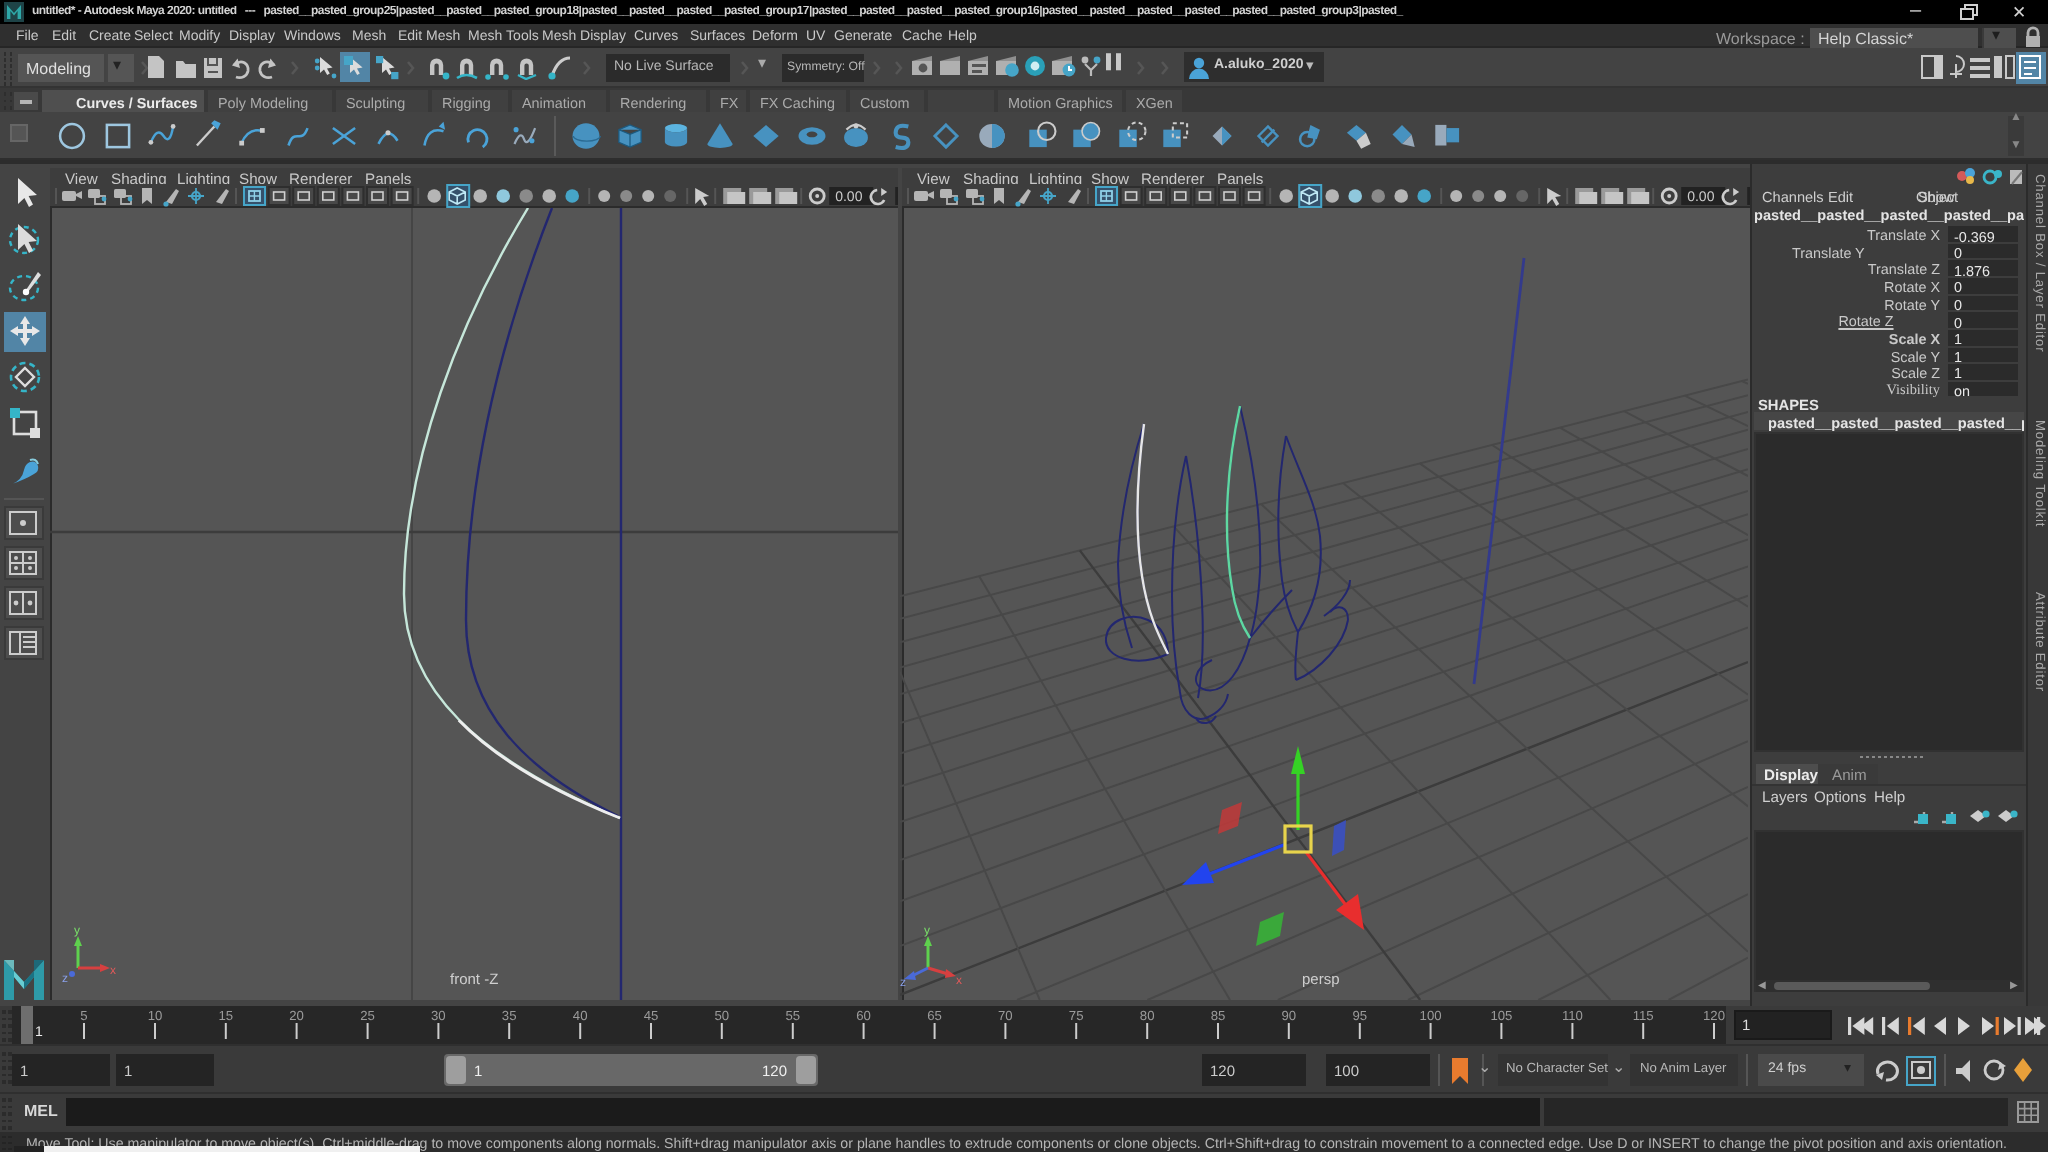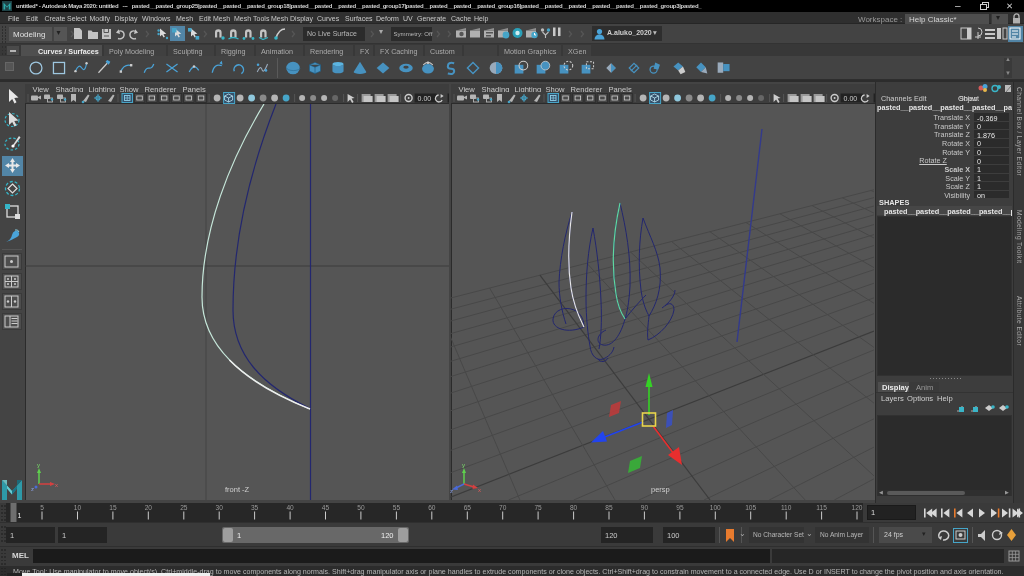--- a/index.html
+++ b/index.html
@@ -704,21 +704,21 @@
       <path d="M28 8 l5 -6" stroke="#777" stroke-width="1"></path>
 </svg>
 <div class="tx" style="left:881px;top:94px;font-size:7.3px;color:#cfcfcf;font-weight:normal;">Channels</div>
 <div class="tx" style="left:914px;top:94px;font-size:7.3px;color:#cfcfcf;font-weight:normal;">Edit</div>
 <div class="tx" style="left:934px;top:94px;font-size:7.3px;color:#cfcfcf;font-weight:normal;margin-left:24px;">Object</div>
 <div class="tx" style="left:959px;top:94px;font-size:7.3px;color:#cfcfcf;font-weight:normal;">Show</div>
 <div class="tx" style="left:877px;top:103.3px;font-size:7.3px;color:#e4e4e4;font-weight:bold;width:135px;overflow:hidden;">pasted__pasted__pasted__pasted__pas...</div>
 <div class="tx" style="left:896px;top:113.2px;font-size:7.2px;color:#c9c9c9;font-weight:normal;width:74px;text-align:right;">Translate X</div>
 <div class="abs" style="left:974px;top:113.2px;width:35px;height:7.6px;background:#2b2b2b;"></div>
 <div class="tx" style="left:977px;top:113.5px;font-size:7.2px;color:#e8e8e8;font-weight:normal;">-0.369</div>
-<div class="tx" style="left:896px;top:121.82000000000001px;font-size:7.2px;color:#c9c9c9;font-weight:normal;width:74px;text-align:right;">Translate Y</div>
+<div class="tx" style="left:896px;top:121.82000000000001px;font-size:7.2px;color:#c9c9c9;font-weight:normal;width:74px;text-align:left;">Translate Y</div>
 <div class="abs" style="left:974px;top:121.82000000000001px;width:35px;height:7.6px;background:#2b2b2b;"></div>
 <div class="tx" style="left:977px;top:122.12px;font-size:7.2px;color:#e8e8e8;font-weight:normal;">0</div>
 <div class="tx" style="left:896px;top:130.44px;font-size:7.2px;color:#c9c9c9;font-weight:normal;width:74px;text-align:right;">Translate Z</div>
 <div class="abs" style="left:974px;top:130.44px;width:35px;height:7.6px;background:#2b2b2b;"></div>
 <div class="tx" style="left:977px;top:130.74px;font-size:7.2px;color:#e8e8e8;font-weight:normal;">1.876</div>
 <div class="tx" style="left:896px;top:139.06px;font-size:7.2px;color:#c9c9c9;font-weight:normal;width:74px;text-align:right;">Rotate X</div>
 <div class="abs" style="left:974px;top:139.06px;width:35px;height:7.6px;background:#2b2b2b;"></div>
 <div class="tx" style="left:977px;top:139.36px;font-size:7.2px;color:#e8e8e8;font-weight:normal;">0</div>
 <div class="tx" style="left:896px;top:147.68px;font-size:7.2px;color:#c9c9c9;font-weight:normal;width:74px;text-align:right;">Rotate Y</div>
 <div class="abs" style="left:974px;top:147.68px;width:35px;height:7.6px;background:#2b2b2b;"></div>
@@ -728,21 +728,21 @@
 <div class="tx" style="left:977px;top:156.60000000000002px;font-size:7.2px;color:#e8e8e8;font-weight:normal;">0</div>
 <div class="tx" style="left:896px;top:164.92000000000002px;font-size:7.2px;color:#c9c9c9;font-weight:bold;width:74px;text-align:right;">Scale X</div>
 <div class="abs" style="left:974px;top:164.92000000000002px;width:35px;height:7.6px;background:#2b2b2b;"></div>
 <div class="tx" style="left:977px;top:165.22000000000003px;font-size:7.2px;color:#e8e8e8;font-weight:normal;">1</div>
 <div class="tx" style="left:896px;top:173.54000000000002px;font-size:7.2px;color:#c9c9c9;font-weight:normal;width:74px;text-align:right;">Scale Y</div>
 <div class="abs" style="left:974px;top:173.54000000000002px;width:35px;height:7.6px;background:#2b2b2b;"></div>
 <div class="tx" style="left:977px;top:173.84000000000003px;font-size:7.2px;color:#e8e8e8;font-weight:normal;">1</div>
 <div class="tx" style="left:896px;top:182.16000000000003px;font-size:7.2px;color:#c9c9c9;font-weight:normal;width:74px;text-align:right;">Scale Z</div>
 <div class="abs" style="left:974px;top:182.16000000000003px;width:35px;height:7.6px;background:#2b2b2b;"></div>
 <div class="tx" style="left:977px;top:182.46000000000004px;font-size:7.2px;color:#e8e8e8;font-weight:normal;">1</div>
-<div class="tx" style="left:896px;top:190.78000000000003px;font-size:7.2px;color:#c9c9c9;font-weight:normal;width:74px;text-align:right;">Visibility</div>
+<div class="tx" style="left:896px;top:190.78000000000003px;font-size:7.2px;color:#c9c9c9;font-weight:normal;width:74px;text-align:right;font-family:Liberation Serif, serif;">Visibility</div>
 <div class="abs" style="left:974px;top:190.78000000000003px;width:35px;height:7.6px;background:#2b2b2b;"></div>
 <div class="tx" style="left:977px;top:191.08000000000004px;font-size:7.2px;color:#e8e8e8;font-weight:normal;">on</div>
 <div class="tx" style="left:879px;top:197.8px;font-size:7.4px;color:#e4e4e4;font-weight:bold;">SHAPES</div>
 <div class="abs" style="left:877px;top:205.5px;width:135px;height:9.4px;background:#464646;"></div>
 <div class="tx" style="left:884px;top:206.8px;font-size:7.3px;color:#e4e4e4;font-weight:bold;width:128px;overflow:hidden;">pasted__pasted__pasted__pasted__pa...</div>
 <div class="abs" style="left:877px;top:216px;width:135px;height:160px;background:#2b2b2b;border:1px solid #313131;"></div>
 <div class="abs" style="left:930px;top:377.5px;width:32px;height:1.5px;background:repeating-linear-gradient(90deg,#888 0 1.5px,transparent 1.5px 3px);"></div>
 <div class="abs" style="left:878px;top:381.5px;width:31px;height:10.5px;background:#4d4d4d;"></div>
 <div class="tx" style="left:882px;top:382.5px;font-size:7.6px;color:#ececec;font-weight:bold;">Display</div>
 <div class="abs" style="left:909px;top:381.5px;width:30px;height:10.5px;background:#3a3a3a;"></div>

